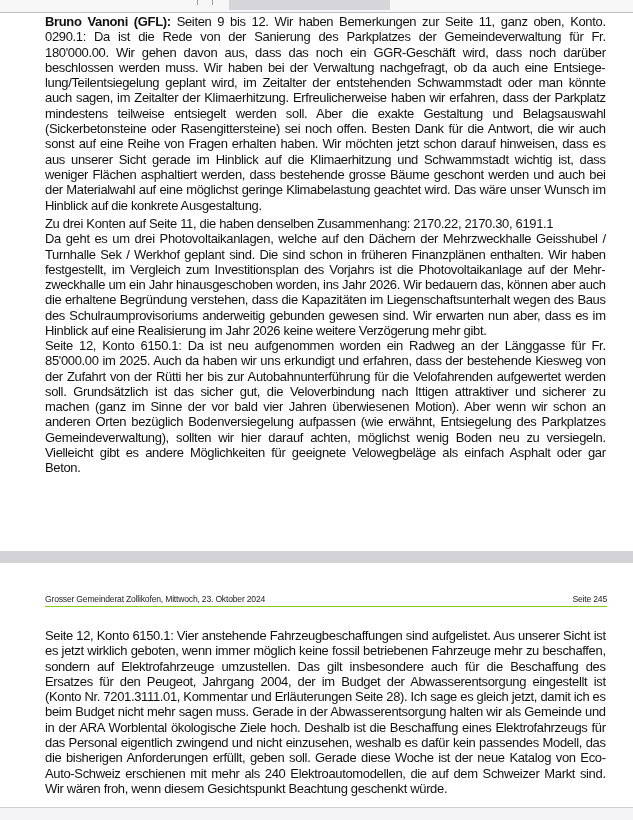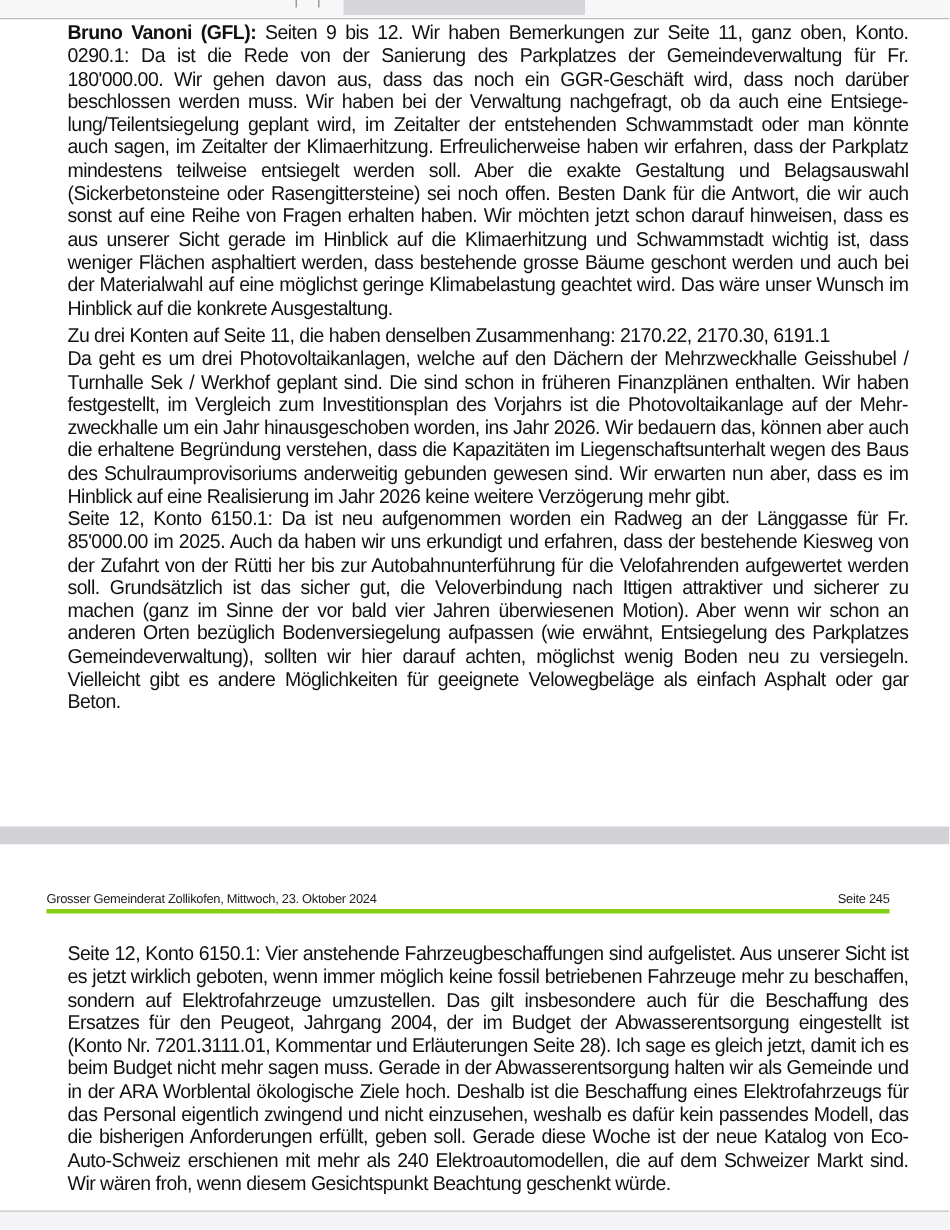--- a/index.html
+++ b/index.html
@@ -69,24 +69,24 @@
       transform-origin: left top;
       width: 578px;
     }
     .para b { font-weight: bold; }
     .p1 { top: 1px; }
     .p2 { top: 203px; }
     .p3 { top: 325px; }
     .p4 { top: 65px; }
     .pg-header {
       position: absolute;
-      left: 31px; top: 30px;
+      left: 45px; top: 30px;
       width: 562px;
       height: 13px;
-      border-bottom: 3px solid #84cc16;
+      border-bottom: 1px solid #84cc16;
       font-size: 8.6px;
       line-height: 12px;
       color: #222222;
       letter-spacing: -0.2px;
     }
     .pg-header .left { position: absolute; left: 0; top: 0; }
     .pg-header .right { position: absolute; right: 0; top: 0; }
   </style>
 </head>
 <body>

